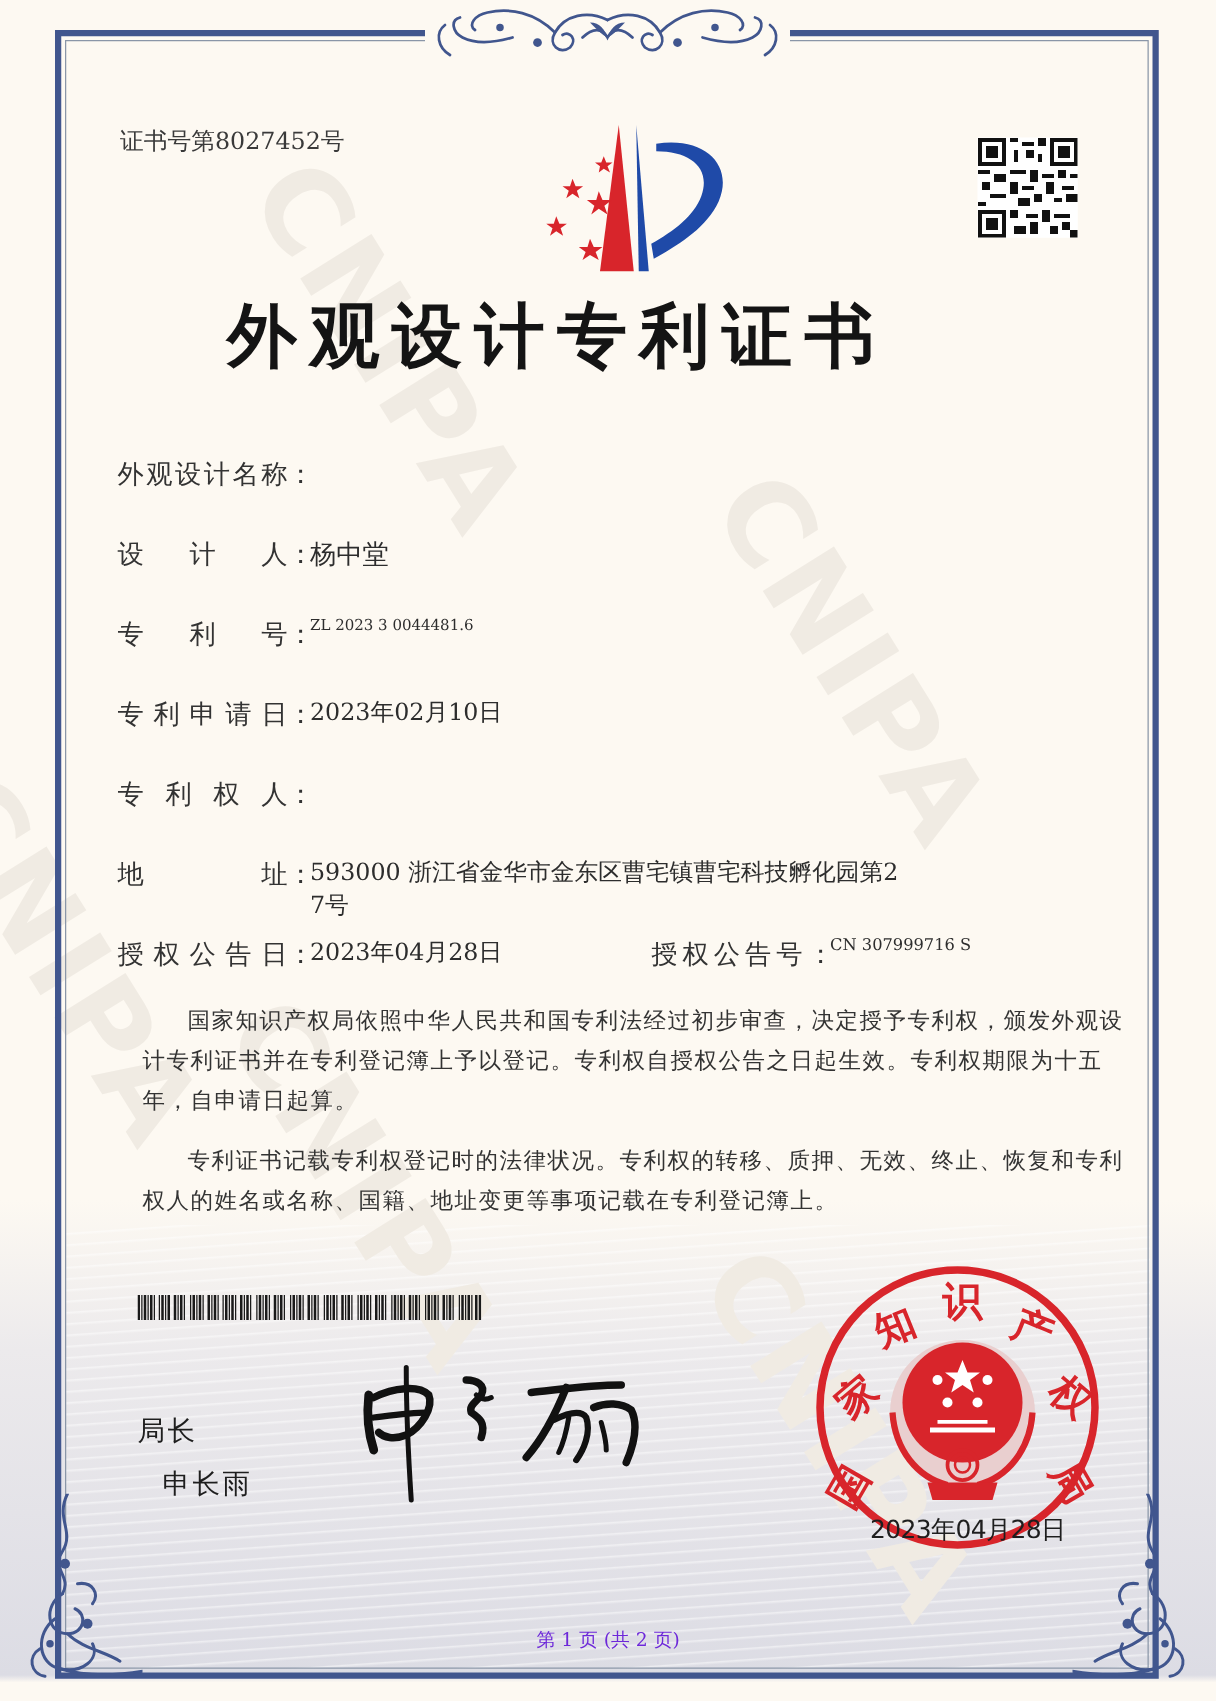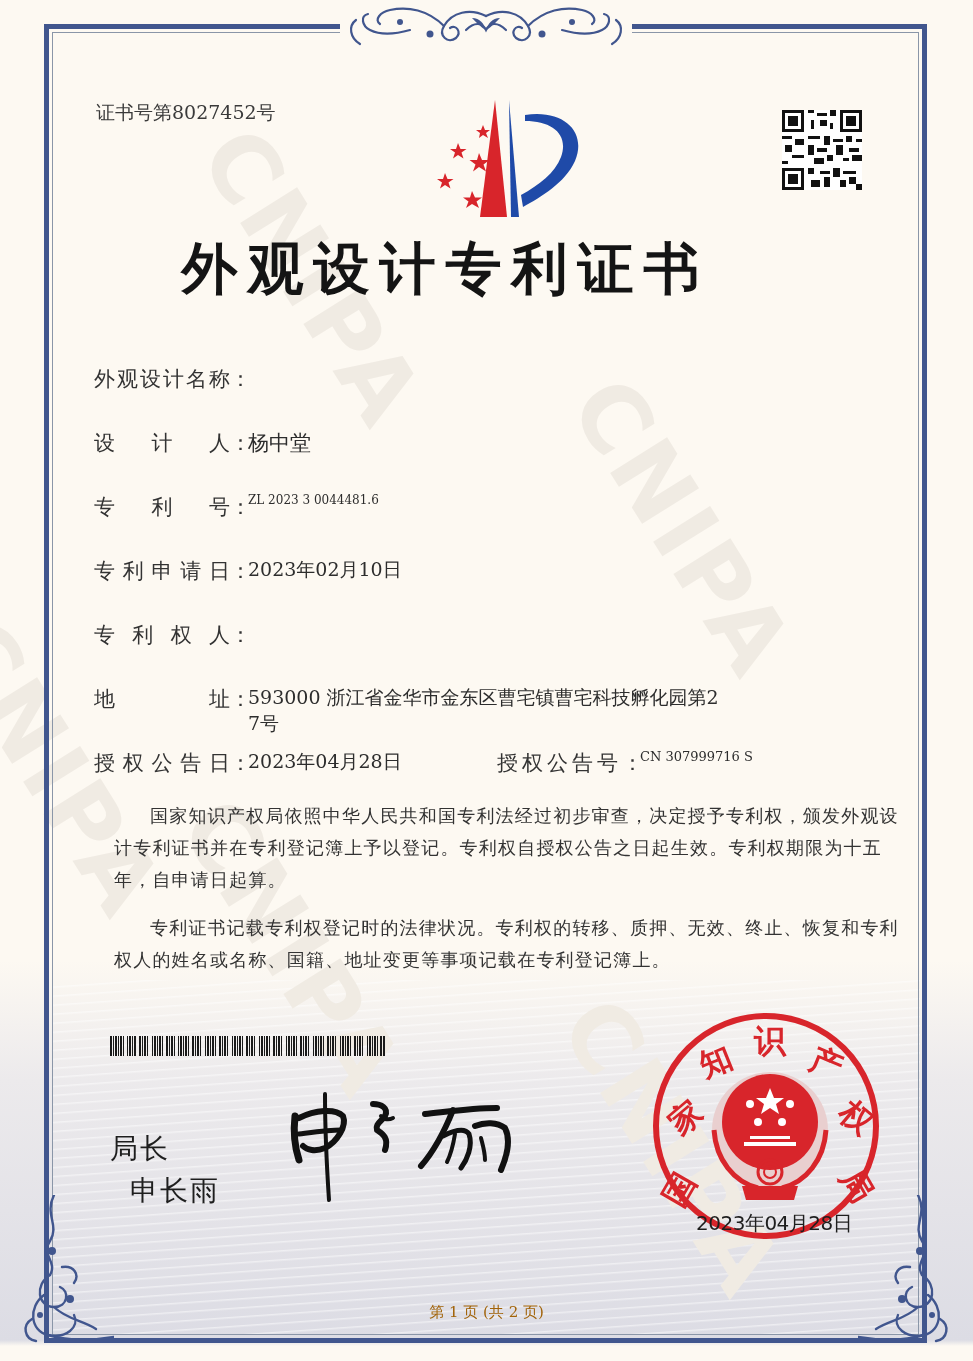--- a/index.html
+++ b/index.html
@@ -60,31 +60,31 @@
   .field .val { color:#2d2d2d; }
 
   .para {
     position:absolute; left:114px; width:792px; font-size:18px; line-height:32px; color:#333;
     font-family:Liberation Sans, sans-serif; letter-spacing:1.2px;
   }
   .para p { margin:0; text-indent:2em; }
 
   .barcode { position:absolute; left:110px; top:1036px; width:275px; height:20px; }
   .director-title, .director-name {
-    position:absolute; left:110px; font-size:28px; color:#1e1e1e;
+    position:absolute; left:110px; font-size:22px; color:#1e1e1e;
     font-family:Liberation Sans, sans-serif; letter-spacing:2px;
   }
   .signature { position:absolute; left:285px; top:1090px; width:230px; height:115px; }
   .seal { position:absolute; left:650px; top:1010px; width:232px; height:232px; }
   .seal-date {
     position:absolute; left:696px; top:1210px; font-size:20px; color:#1e1e1e;
     font-family:"DejaVu Sans","Liberation Sans",sans-serif; letter-spacing:-0.5px;
   }
   .page-no {
-    position:absolute; left:0; width:973px; top:1303px; text-align:center; font-size:15px; color:#a16207;
+    position:absolute; left:0; width:973px; top:1303px; text-align:center; font-size:15px; color:#6d28d9;
   }
 </style>
 </head>
 <body>
 
 <div class="page-bg"></div>
 <div class="waves"></div>
 
 <div class="watermark" style="left:270px;top:110px;">CNIPA</div>
 <div class="watermark" style="left:640px;top:360px;">CNIPA</div>
@@ -287,21 +287,21 @@
     <span>授</span>
       <span>权</span>
       <span>公</span>
       <span>告</span>
       <span>日</span>
   </span>
   <span class="colon">：</span>
   <span class="val" style="font-size:19px;">2023年04月28日</span>
 </div>
 
-<div class="field" style="top:749px;left:497px;">
+<div class="field" style="top:749px;left:521px;">
   <span style="letter-spacing:4px;">授权公告号</span>
   <span class="colon">：</span>
   <span class="val" style="font-size:13px;">CN 307999716 S</span>
 </div>
 
 <div class="para" style="top:800px;">
   <p>国家知识产权局依照中华人民共和国专利法经过初步审查，决定授予专利权，颁发外观设计专利证书并在专利登记簿上予以登记。专利权自授权公告之日起生效。专利权期限为十五年，自申请日起算。</p>
 </div>
 <div class="para" style="top:912px;">
   <p>专利证书记载专利权登记时的法律状况。专利权的转移、质押、无效、终止、恢复和专利权人的姓名或名称、国籍、地址变更等事项记载在专利登记簿上。</p>

